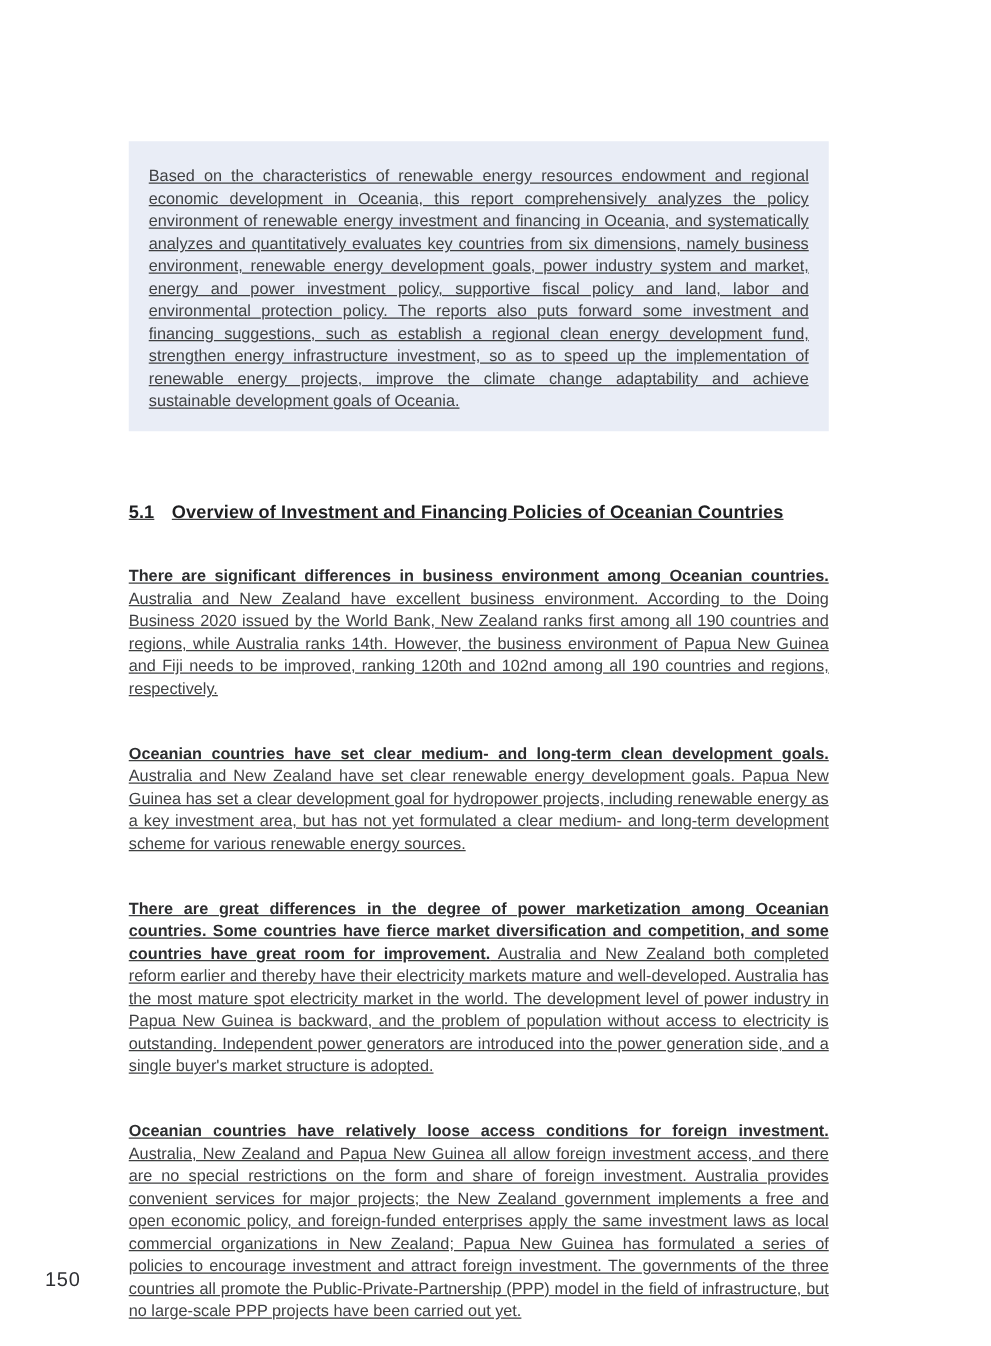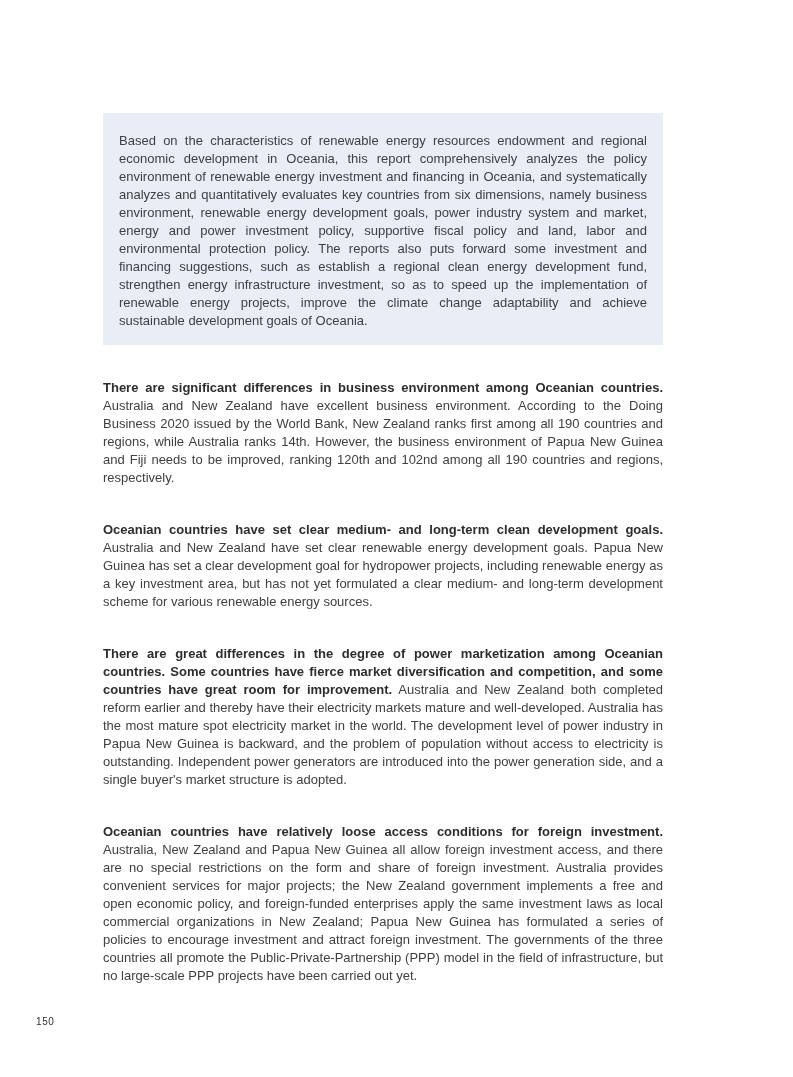--- a/index.html
+++ b/index.html
@@ -11,20 +11,21 @@
     background: #ffffff;
     font-family: "Liberation Sans", "DejaVu Sans", sans-serif;
     color: #3f4042;
     overflow: hidden;
   }
   .content {
     position: absolute;
     left: 103px;
     top: 0;
     width: 560px;
+    text-decoration: underline;
   }
   .abstract-box {
     margin-top: 113px;
     background: #e9edf6;
     padding: 19px 16px 15px 16px;
   }
   .abstract-box p {
     font-size: 13px;
     line-height: 18px;
     text-align: justify;
@@ -47,35 +48,38 @@
   }
   .body-para + .body-para { }
   .body-para .lead {
     font-weight: bold;
     color: #2c2d2f;
   }
   .page-number {
     position: absolute;
     left: 36px;
     top: 1016px;
-    font-size: 10px;
+    font-size: 16px;
     color: #2e2f33;
     letter-spacing: 0.6px;
   }
 </style>
 </head>
 <body>
 
 <div class="page">
   <div class="content">
 
     <div class="abstract-box">
       <p>Based on the characteristics of renewable energy resources endowment and regional economic development in Oceania, this report comprehensively analyzes the policy environment of renewable energy investment and financing in Oceania, and systematically analyzes and quantitatively evaluates key countries from six dimensions, namely business environment, renewable energy development goals, power industry system and market, energy and power investment policy, supportive fiscal policy and land, labor and environmental protection policy. The reports also puts forward some investment and financing suggestions, such as establish a regional clean energy development fund, strengthen energy infrastructure investment, so as to speed up the implementation of renewable energy projects, improve the climate change adaptability and achieve sustainable development goals of Oceania.</p>
     </div>
 
+    <h2 class="section-heading">
+      <span class="sec-num">5.1</span><span>Overview of Investment and Financing Policies of Oceanian Countries</span>
+    </h2>
 
     <p class="body-para">
       <span class="lead">There are significant differences in business environment among Oceanian countries.</span><span> Australia and New Zealand have excellent business environment. According to the Doing Business 2020 issued by the World Bank, New Zealand ranks first among all 190 countries and regions, while Australia ranks 14th. However, the business environment of Papua New Guinea and Fiji needs to be improved, ranking 120th and 102nd among all 190 countries and regions, respectively.</span>
     </p>
 
     <p class="body-para">
       <span class="lead">Oceanian countries have set clear medium- and long-term clean development goals.</span><span> Australia and New Zealand have set clear renewable energy development goals. Papua New Guinea has set a clear development goal for hydropower projects, including renewable energy as a key investment area, but has not yet formulated a clear medium- and long-term development scheme for various renewable energy sources.</span>
     </p>
 
     <p class="body-para">

